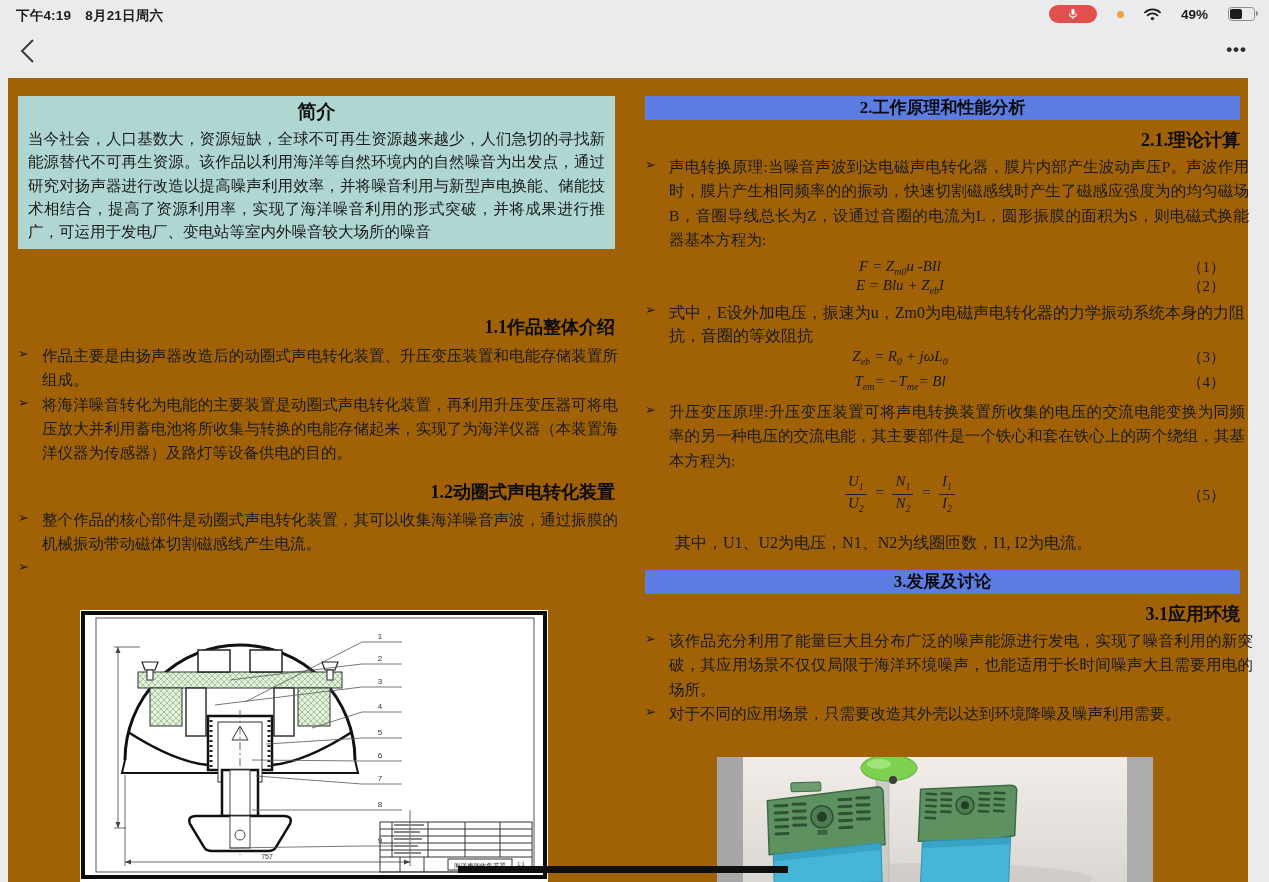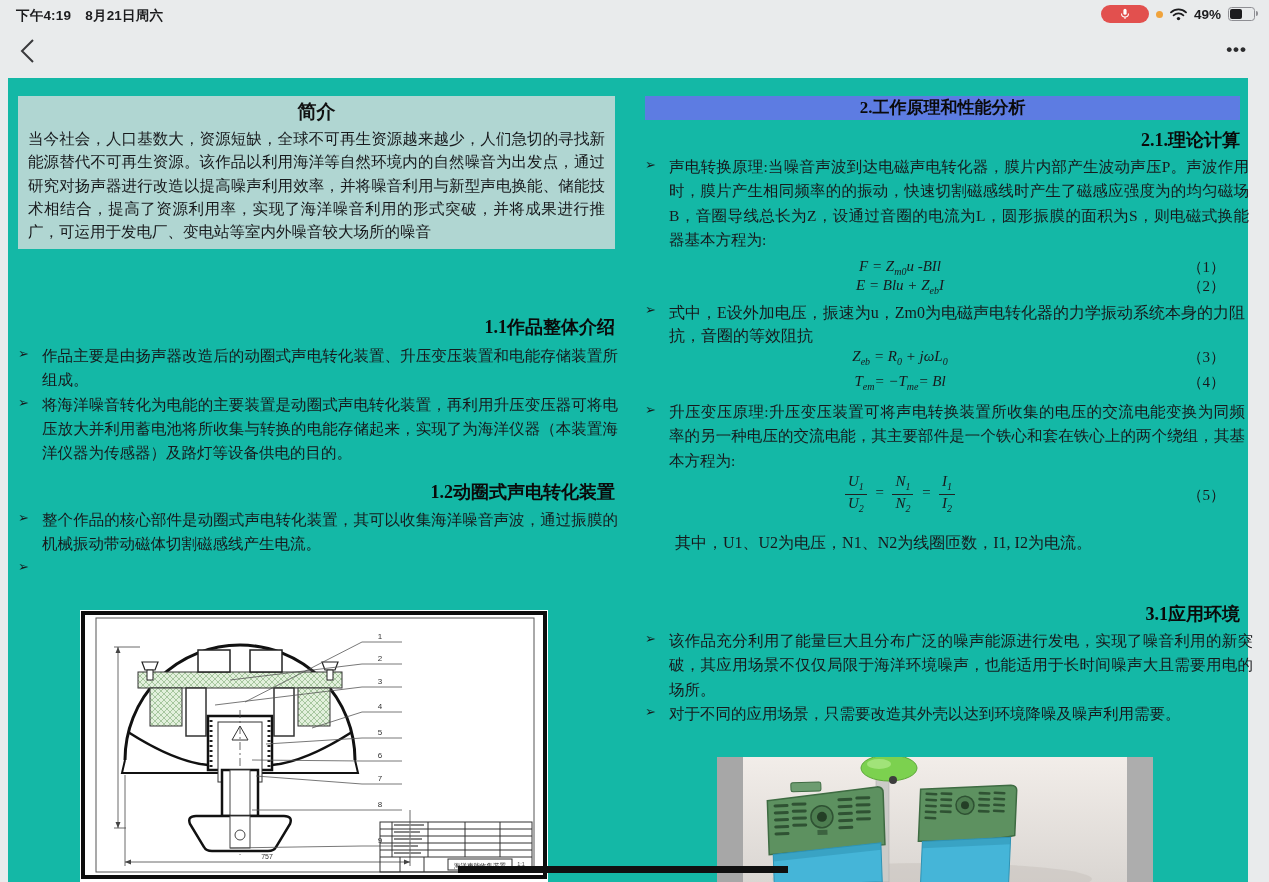--- a/index.html
+++ b/index.html
@@ -3,32 +3,32 @@
 <meta charset="utf-8">
 <style>
   html,body{margin:0;padding:0;}
   #screen{position:relative;width:1269px;height:882px;background:#e9ebec;overflow:hidden;
           font-family:"Liberation Serif","DejaVu Serif",serif;color:#17191c;}
   
   .statusbar{position:absolute;left:0;top:0;width:1269px;height:30px;
              font-family:"Liberation Sans","DejaVu Sans",sans-serif;font-size:13.5px;font-weight:700;color:#1c1c1e;}
   .sb-left{position:absolute;left:16px;top:7px;letter-spacing:.2px;}
   .sb-date{margin-left:14px;}
-  .sb-right{position:absolute;right:14px;top:5px;display:flex;align-items:center;gap:7px;}
+  .sb-right{position:absolute;right:14px;top:5px;display:flex;align-items:center;gap:20px;}
   .micpill{width:48px;height:18px;border-radius:9px;background:#e2504e;display:flex;align-items:center;justify-content:center;}
   .dot{width:7px;height:7px;border-radius:50%;background:#f0a33c;}
   .batt{position:relative;width:25px;height:12px;border:1px solid #8e8e93;border-radius:3.5px;}
   .batt .fill{position:absolute;left:1px;top:1px;bottom:1px;width:48%;background:#1c1c1e;border-radius:2px;}
   .batt .nub{position:absolute;right:-4px;top:3px;width:2.5px;height:5px;background:#8e8e93;border-radius:0 2px 2px 0;}
   .navrow{position:absolute;left:0;top:30px;width:1269px;height:48px;}
   .backbtn{position:absolute;left:18px;top:8px;width:30px;height:30px;cursor:pointer;}
   .morebtn{position:absolute;right:22px;top:10px;font-family:"Liberation Sans",sans-serif;
            font-size:17px;font-weight:700;color:#2c2c2e;letter-spacing:1px;cursor:pointer;}
   
-  .page{position:absolute;left:8px;top:78px;width:1240px;height:804px;background:#14b8a6;}
+  .page{position:absolute;left:8px;top:78px;width:1240px;height:804px;background:#a16207;}
   .introbox{position:absolute;left:10px;top:18px;width:577px;background:#b0d6d2;padding:3px 10px 6px 10px;}
   .introbox h2{margin:0;text-align:center;font-size:19px;font-weight:700;color:#111;}
   .introbox p{margin:2px 0 0 0;font-size:15.5px;line-height:1.5;text-align:justify;}
   .bluehdr{position:absolute;background:#5d7ce2;height:24px;line-height:24px;text-align:center;
            font-weight:700;font-size:17px;color:#0a0a0a;}
   .subhdr{position:absolute;text-align:right;font-weight:700;font-size:18px;color:#0a0a0a;}
   .bullets{position:absolute;font-size:15.5px;line-height:1.57;}
   .bullet{position:relative;padding-left:24px;text-align:justify;}
   .bullet .mk{position:absolute;left:0;top:0;font-size:13px;}
   .eqblock{position:absolute;font-size:15px;}
@@ -255,20 +255,21 @@
         <span>=</span>
         <span class="frac"><span class="top"><span>N</span><sub>1</sub></span><span class="bot"><span>N</span><sub>2</sub></span></span>
         <span>=</span>
         <span class="frac"><span class="top"><span>I</span><sub>1</sub></span><span class="bot"><span>I</span><sub>2</sub></span></span>
         <span class="eqnum" style="top:12px;">（5）</span>
       </div>
     </div>
 
     <div class="noteline" style="left:667px;top:455px;width:570px;">其中，U1、U2为电压，N1、N2为线圈匝数，I1, I2为电流。</div>
 
+    <div class="bluehdr" style="left:637px;top:492px;width:595px;">3.发展及讨论</div>
     <div class="subhdr" style="left:637px;top:524px;width:595px;">3.1应用环境</div>
     <div class="bullets" style="left:637px;top:551px;width:608px;">
       <div class="bullet"><span class="mk">➢</span><span>该作品充分利用了能量巨大且分布广泛的噪声能源进行发电，实现了噪音利用的新突破，其应用场景不仅仅局限于海洋环境噪声，也能适用于长时间噪声大且需要用电的场所。</span></div>
       <div class="bullet"><span class="mk">➢</span><span>对于不同的应用场景，只需要改造其外壳以达到环境降噪及噪声利用需要。</span></div>
     </div>
 
     <div class="photowrap">
       <svg width="436" height="125" viewBox="0 0 436 125">
         <defs>
           <linearGradient id="pbg" x1="0" y1="0" x2="0" y2="1">

